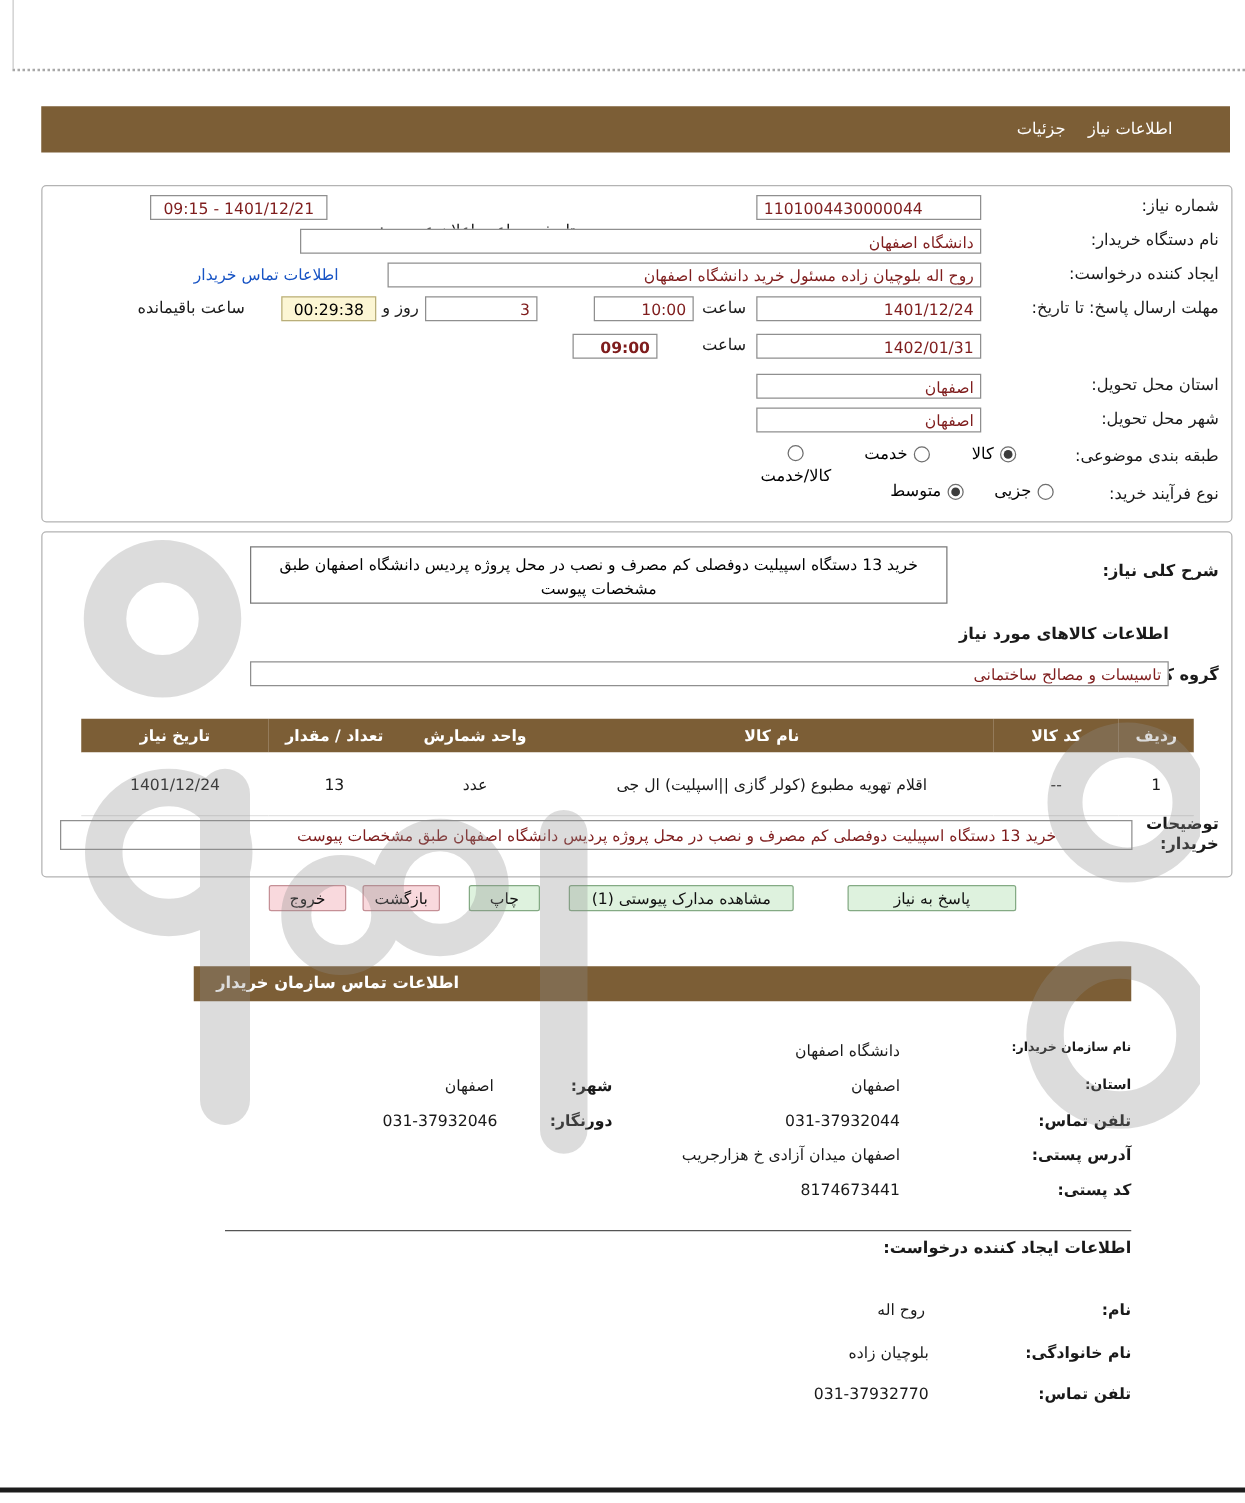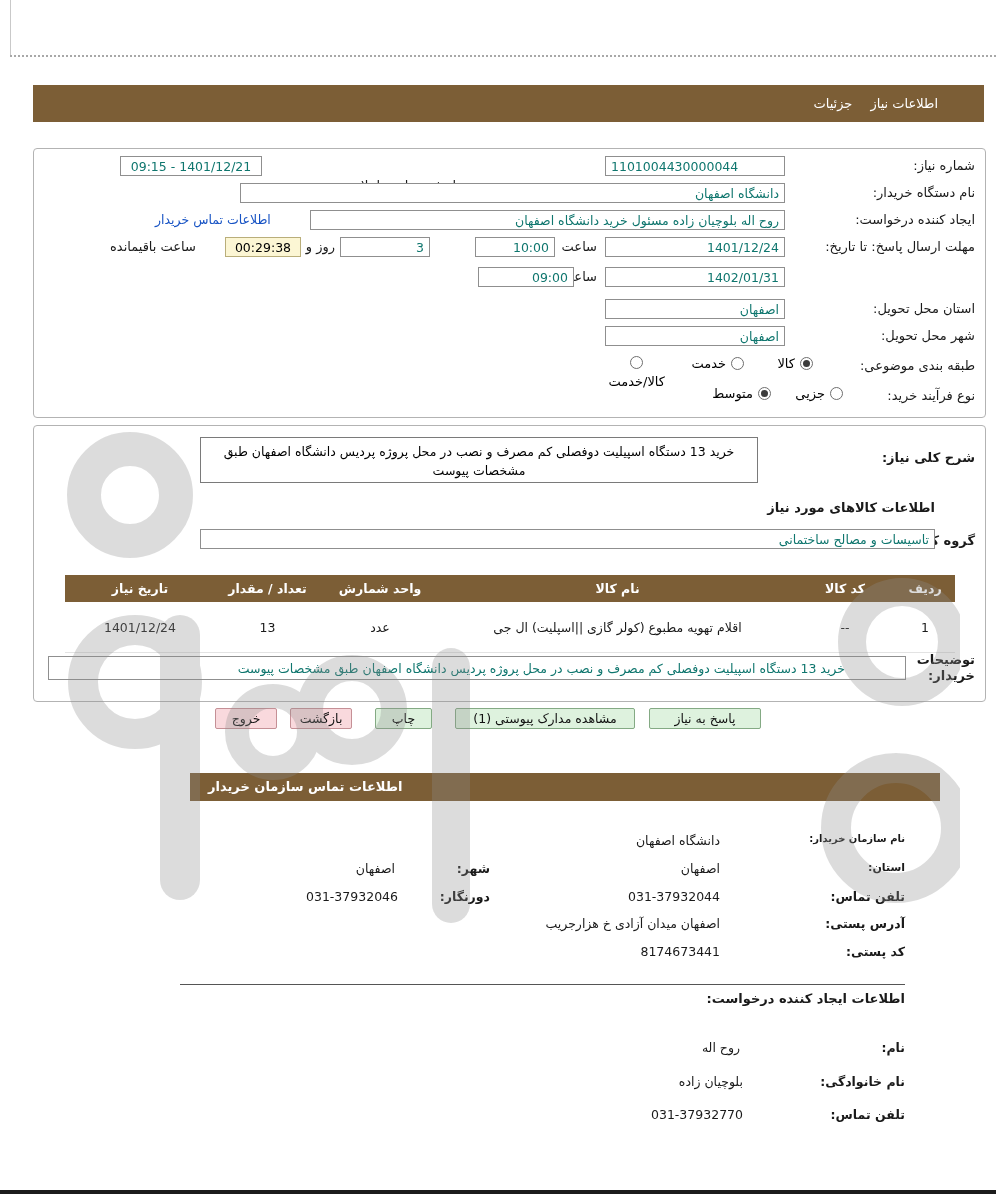--- a/index.html
+++ b/index.html
@@ -4,21 +4,21 @@
 <style>
   html,body{margin:0;padding:0;background:#fff;}
   body{font-family:"DejaVu Sans",sans-serif;}
   #page{position:relative;width:996px;height:1202px;background:#fff;overflow:hidden;direction:rtl;}
   .el{position:absolute;}
   .lbl{position:absolute;font-size:13px;color:#1a1a1a;white-space:nowrap;z-index:2;}
   .b{font-weight:bold;}
   .box{position:absolute;border:1px solid #b3b3b3;border-radius:4px;background:#fff;z-index:1;}
   .bar{position:absolute;background:#7c5e36;color:#fff;z-index:2;}
   .inp{position:absolute;box-sizing:border-box;border:1px solid #8f8f8f;background:#fff;
-       font-family:"DejaVu Sans",sans-serif;font-size:12.5px;color:#0f766e;padding:1px 5px;height:20px;z-index:2;}
+       font-family:"DejaVu Sans",sans-serif;font-size:12.5px;color:#7f1d1d;padding:1px 5px;height:20px;z-index:2;}
   .inp.rtlv{direction:rtl;text-align:right;}
   .inp.ltrv{direction:ltr;text-align:left;}
   .inp.ltrr{direction:ltr;text-align:right;}
   .inp.ctr{direction:ltr;text-align:center;}
   input.inp{outline:none;}
   .opt{position:absolute;display:flex;align-items:center;gap:5px;direction:rtl;font-size:13px;z-index:2;}
   .radio{width:13px;height:13px;border:1px solid #6e6e6e;border-radius:50%;background:#fff;display:inline-block;position:relative;box-sizing:border-box;}
   .radio.on::after{content:"";position:absolute;left:2px;top:2px;right:2px;bottom:2px;background:#3c3c3c;border-radius:50%;}
   .chk{width:13px;height:13px;border:1px solid #6e6e6e;background:#fff;display:inline-block;box-sizing:border-box;}
   .link{position:absolute;font-size:12.5px;color:#1753c4;text-decoration:none;white-space:nowrap;z-index:2;cursor:pointer;}
@@ -69,21 +69,21 @@
   <input class="inp ltrr" readonly="" style="left: 605px; top: 237px; width: 180px;" value="1401/12/24">
   <div class="lbl" style="right:399px;top:239px;">ساعت</div>
   <input class="inp ltrr" readonly="" style="left: 475px; top: 237px; width: 80px;" value="10:00">
   <input class="inp ltrr" readonly="" style="left: 340px; top: 237px; width: 90px;" value="3">
   <div class="lbl" style="right:661px;top:239px;">روز و</div>
   <div class="cd" style="left:225px;top:237px;width:76px;height:20px;">00:29:38</div>
   <div class="lbl" style="left:110px;top:239px;">ساعت باقیمانده</div>
 
   <input class="inp ltrr" readonly="" style="left: 605px; top: 267px; width: 180px;" value="1402/01/31">
   <div class="lbl" style="right:399px;top:269px;">ساعت</div>
-  <input class="inp ltrr" readonly="" style="left: 478px; top: 267px; width: 96px;" value="09:00">
+  <input class="inp ltrr" readonly="" style="left: 458px; top: 267px; width: 68px; font-weight: bold;" value="09:00">
 
   <div class="lbl" style="right:21px;top:301px;">استان محل تحویل:</div>
   <input class="inp rtlv" readonly="" style="left: 605px; top: 299px; width: 180px;" value="اصفهان">
   <div class="lbl" style="right:21px;top:328px;">شهر محل تحویل:</div>
   <input class="inp rtlv" readonly="" style="left: 605px; top: 326px; width: 180px;" value="اصفهان">
 
   <div class="lbl" style="right:21px;top:358px;">طبقه بندی موضوعی:</div>
   <div class="opt" style="right:183px;top:356px;">
     <span class="radio on"></span>
     <span>کالا</span>
@@ -147,27 +147,27 @@
       </tr>
     </tbody>
   </table>
 
   <div class="lbl b" style="right:21px;top:652px;text-align:right;line-height:16px;">
     <span>توضیحات</span><br>
     <span>خریدار:</span>
   </div>
   <input class="inp rtlv" readonly="" style="left: 48px; top: 656px; width: 858px; height: 24px; padding-right: 60px;" value="خرید 13 دستگاه اسپیلیت دوفصلی کم مصرف و نصب در محل پروژه پردیس دانشگاه اصفهان طبق مشخصات پیوست">
 
-  <button class="btn green" style="left:649px;top:708px;width:112px;">پاسخ به نیاز</button>
+  <button class="btn green" style="left:678px;top:708px;width:135px;">پاسخ به نیاز</button>
   <button class="btn green" style="left:455px;top:708px;width:180px;">مشاهده مدارک پیوستی (1)</button>
   <button class="btn green" style="left:375px;top:708px;width:57px;">چاپ</button>
   <button class="btn pink" style="left:290px;top:708px;width:62px;">بازگشت</button>
   <button class="btn pink" style="left:215px;top:708px;width:62px;">خروج</button>
 
-  <div class="bar b" style="left:155px;top:773px;width:750px;height:28px;line-height:28px;font-size:13px;text-align:left;padding-left:18px;box-sizing:border-box;margin-left:35px;">اطلاعات تماس سازمان خریدار</div>
+  <div class="bar b" style="left:155px;top:773px;width:750px;height:28px;line-height:28px;font-size:13px;text-align:left;padding-left:18px;box-sizing:border-box;">اطلاعات تماس سازمان خریدار</div>
 
   <div class="lbl b" style="right:91px;top:833px;font-size:10px;text-align:right;">نام سازمان خریدار:</div>
   <div class="val" style="right:276px;top:833px;">دانشگاه اصفهان</div>
 
   <div class="lbl b" style="right:91px;top:861px;font-size:11px;">استان:</div>
   <div class="val" style="right:276px;top:861px;">اصفهان</div>
   <div class="lbl b" style="right:506px;top:861px;font-size:12.5px;">شهر:</div>
   <div class="val" style="right:601px;top:861px;">اصفهان</div>
 
   <div class="lbl b" style="right:91px;top:889px;font-size:12.5px;">تلفن تماس:</div>

